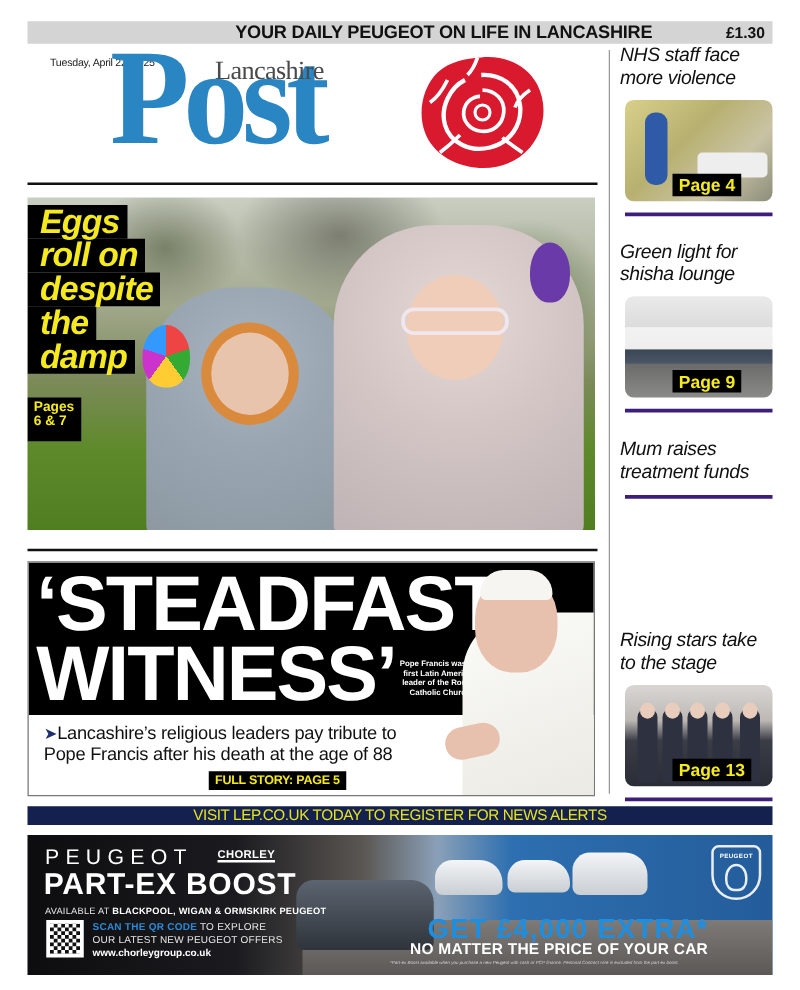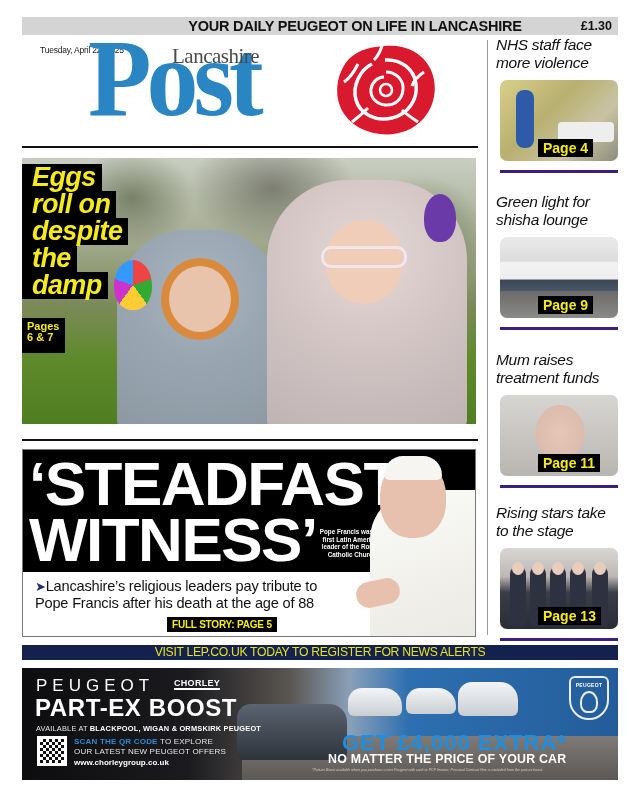--- a/index.html
+++ b/index.html
@@ -216,23 +216,20 @@
       <span class="page">Page  9</span>
     </div>
     <div class="bar"></div>
   </div>
 
   <div class="teaser t3">
     <div class="title">
       <div>Mum raises</div>
       <div>treatment funds</div>
     </div>
-    <div class="thumb thumb-mum">
-      <span class="page">Page 11</span>
-    </div>
     <div class="bar"></div>
   </div>
 
   <div class="teaser t4">
     <div class="title">
       <div>Rising stars take</div>
       <div>to the stage</div>
     </div>
     <div class="thumb thumb-stage">
       <div class="d" style="left:10px"></div>

